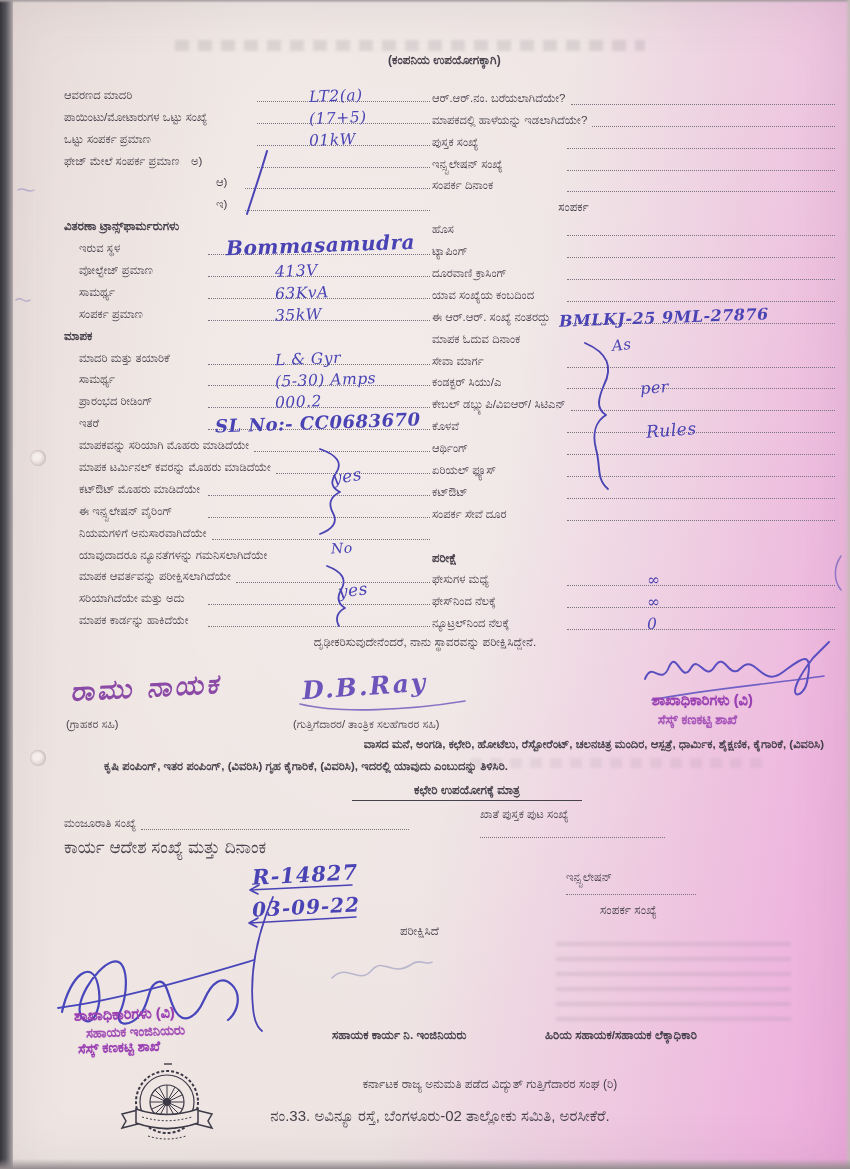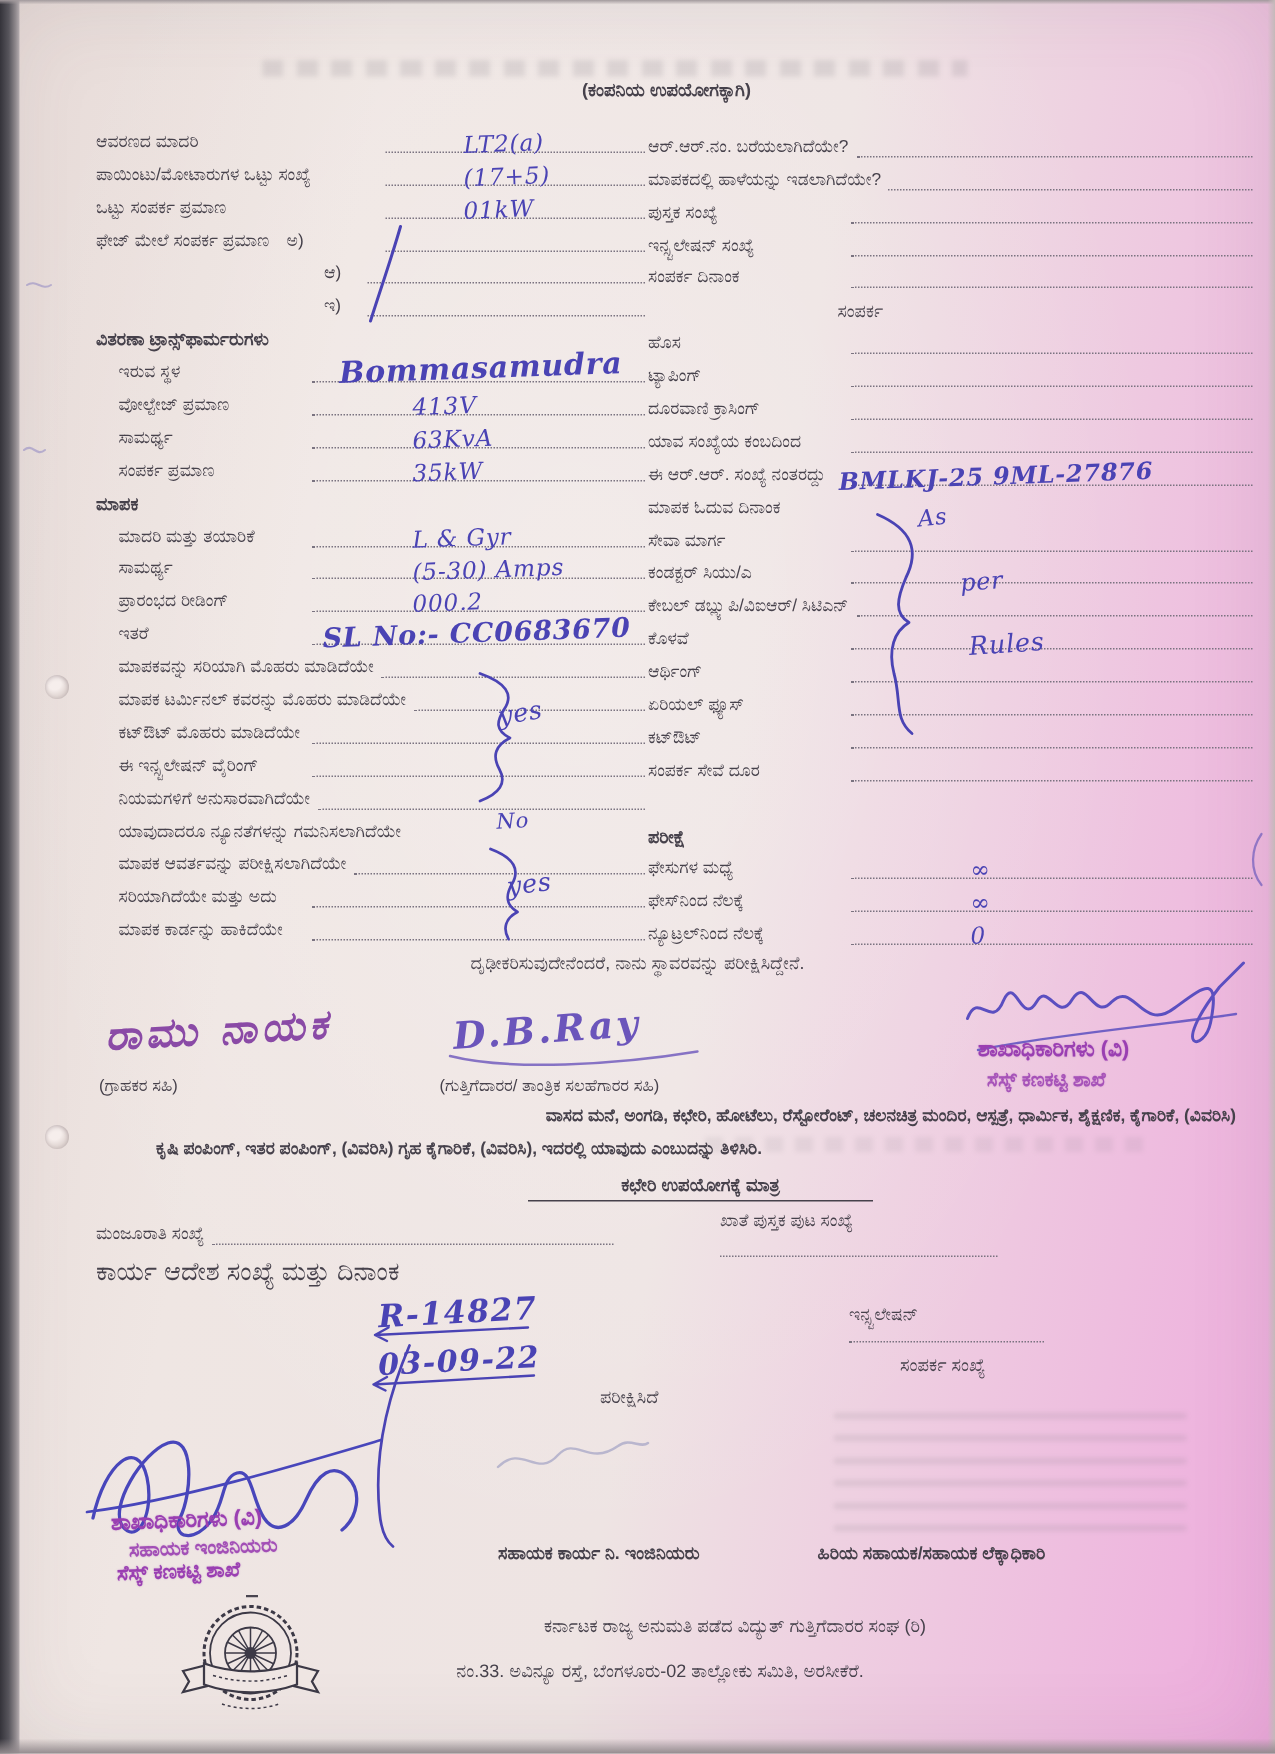--- a/index.html
+++ b/index.html
@@ -416,14 +416,14 @@
     </g>
     <circle cx="55" cy="40" r="4" fill="#3c3946"></circle>
     <path d="M10,52 L26,48 L26,62 L10,66 L14,59 Z" fill="#efe6e3" stroke="#3c3946" stroke-width="1.5"></path>
     <path d="M100,52 L84,48 L84,62 L100,66 L96,59 Z" fill="#efe6e3" stroke="#3c3946" stroke-width="1.5"></path>
     <path d="M24,47 C44,54 66,54 86,47 L86,61 C66,68 44,68 24,61 Z" fill="#efe6e3" stroke="#3c3946" stroke-width="1.5"></path>
     <path d="M30,55 C48,60 62,60 80,55" stroke="#3c3946" stroke-width="1" stroke-dasharray="2 2"></path>
     <path d="M36,74 C48,78 62,78 74,74" stroke="#3c3946" stroke-width="1" stroke-dasharray="2 2"></path>
   </svg>
 
   <div class="abs print" style="left:230px;top:1077px;width:520px;text-align:center;font-size:12px;">ಕರ್ನಾಟಕ ರಾಜ್ಯ ಅನುಮತಿ ಪಡೆದ ವಿದ್ಯುತ್ ಗುತ್ತಿಗೆದಾರರ ಸಂಘ (ರಿ)</div>
-  <div class="abs print" style="left:210px;top:1107px;width:460px;text-align:center;font-size:12px;">ನಂ.33. ಅವಿನ್ಯೂ ರಸ್ತೆ, ಬೆಂಗಳೂರು-02 ತಾಲ್ಲೋಕು ಸಮಿತಿ, ಅರಸೀಕೆರೆ.</div>
+  <div class="abs print" style="left:210px;top:1107px;width:460px;text-align:center;font-size:15px;">ನಂ.33. ಅವಿನ್ಯೂ ರಸ್ತೆ, ಬೆಂಗಳೂರು-02 ತಾಲ್ಲೋಕು ಸಮಿತಿ, ಅರಸೀಕೆರೆ.</div>
 </div>
 
 </body></html>

